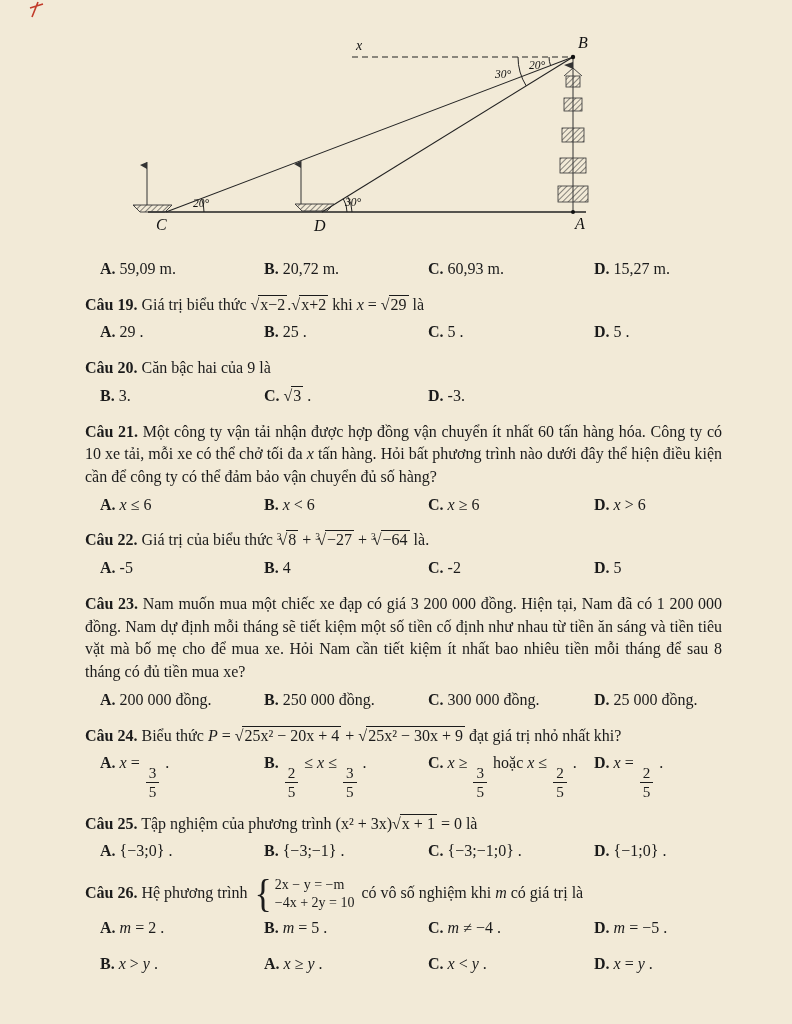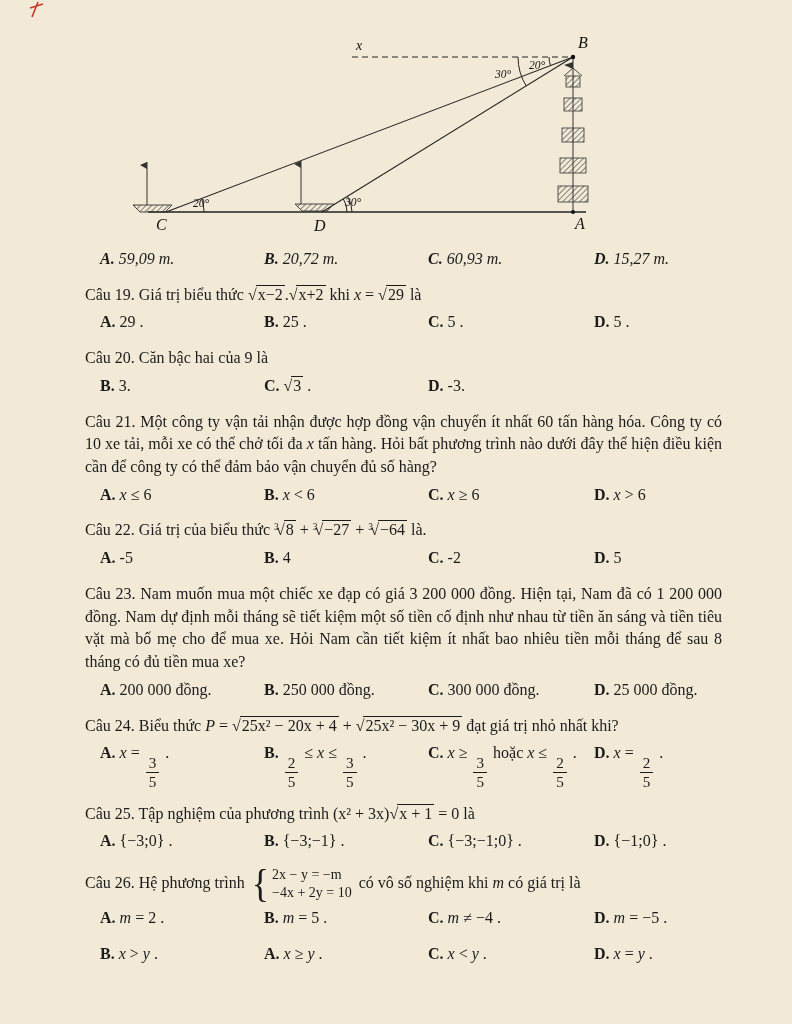--- a/index.html
+++ b/index.html
@@ -8,23 +8,23 @@
   body{font-family:"Liberation Serif","DejaVu Serif",serif;background:#d8d2c2;}
   .page{width:792px;height:1024px;margin:0 auto;background:#f2ead7;color:#1b1b1b;overflow:hidden;position:relative;}
   .diagram{display:block;}
   .diagram text{font-family:"Liberation Serif","DejaVu Serif",serif;fill:#111;}
   .plab{font-size:16px;font-style:italic;}
   .alab{font-size:11.5px;font-style:italic;}
   .dlab{font-size:14px;font-style:italic;}
   .content{padding:2px 70px 0 85px;font-size:16px;line-height:1.42;}
   .q{margin-top:13px;}
   .q-text{margin:0;text-align:justify;}
-  .q-label{font-weight:normal;}
+  .q-label{font-weight:bold;}
   .options-row{display:grid;grid-template-columns:164px 164px 166px auto;margin:5px 0 0 15px;align-items:baseline;}
-  .first-row{margin-top:6px;font-style:italic;}
+  .first-row{margin-top:16px;}
   .opt{white-space:nowrap;}
   .opt-key{font-weight:bold;}
   
   .rt{display:inline-block;white-space:nowrap;line-height:1.15;}
   .rs{display:inline-block;}
   .idx{font-size:0.6em;vertical-align:0.55em;margin-right:-3px;}
   .ov{display:inline-block;border-top:1.3px solid #1b1b1b;padding:0 2px;margin-left:-1px;}
   
   .fr{display:inline-flex;flex-direction:column;align-items:center;vertical-align:-0.62em;line-height:1.05;font-size:0.95em;margin:0 2px;}
   .fr .nu{border-bottom:1px solid #1b1b1b;padding:0 3px 1px;}

